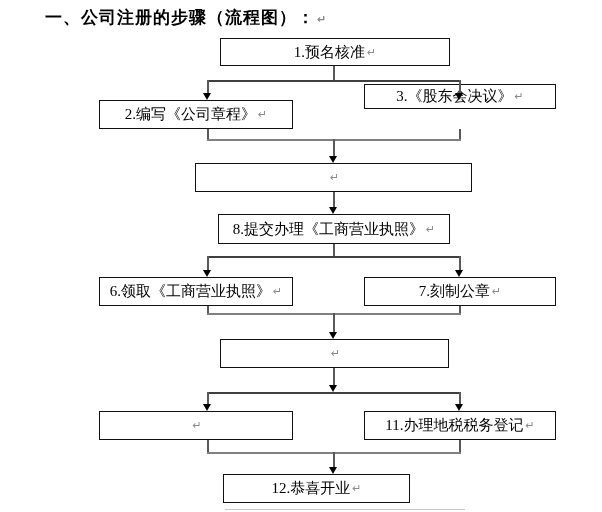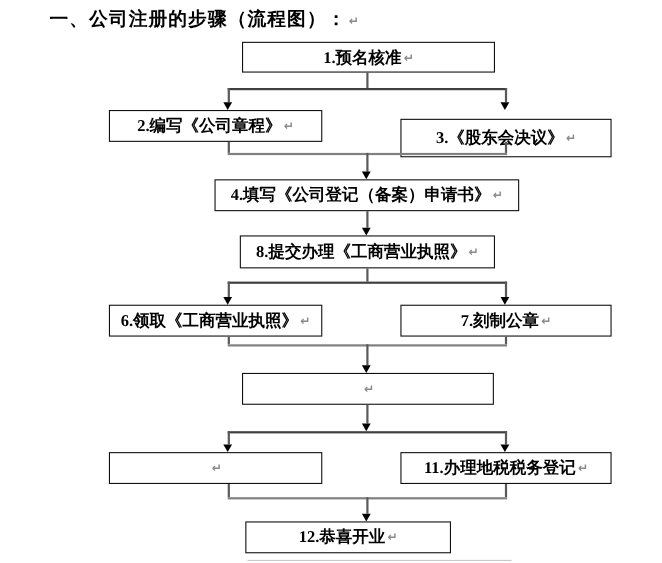--- a/index.html
+++ b/index.html
@@ -17,21 +17,20 @@
     letter-spacing:1px;white-space:nowrap;
   }
   .node{
     position:absolute;
     border:1.5px solid #111111;
     background:#ffffff;
     display:flex;align-items:center;justify-content:center;
     font-size:15px;color:#000;
     white-space:nowrap;
     box-sizing:border-box;
-    font-weight:bold;
   }
   .pmark{
     color:#8a8a8a;
     font-size:11px;
     margin-left:2px;
     font-family:"DejaVu Sans",sans-serif;
   }
   .vline{position:absolute;width:1.5px;background:#595959;}
   .hline{position:absolute;height:1.5px;background:#808080;}
   .hline.split{background:#3f3f3f;}
@@ -53,26 +52,25 @@
   </div>
 
   <div class="node" style="left:185px;top:38px;width:230px;height:28px">
     <span>1.预名核准</span>
       <span class="pmark">↵</span>
   </div>
   <div class="node" style="left:64px;top:100px;width:194px;height:29px">
     <span>2.编写《公司章程》</span>
       <span class="pmark">↵</span>
   </div>
-  <div class="node" style="left:329px;top:108px;width:192px;height:35px">
+  <div class="node" style="left:329px;top:84px;width:192px;height:25px">
     <span>3.《股东会决议》</span>
       <span class="pmark">↵</span>
   </div>
   <div class="node" style="left:160px;top:163px;width:277px;height:29px">
-    <span>4.填写《公司登记（备案）申请书》</span>
       <span class="pmark">↵</span>
   </div>
   <div class="node" style="left:183px;top:214px;width:232px;height:30px">
     <span>8.提交办理《工商营业执照》</span>
       <span class="pmark">↵</span>
   </div>
   <div class="node" style="left:64px;top:277px;width:194px;height:29px">
     <span>6.领取《工商营业执照》</span>
       <span class="pmark">↵</span>
   </div>

